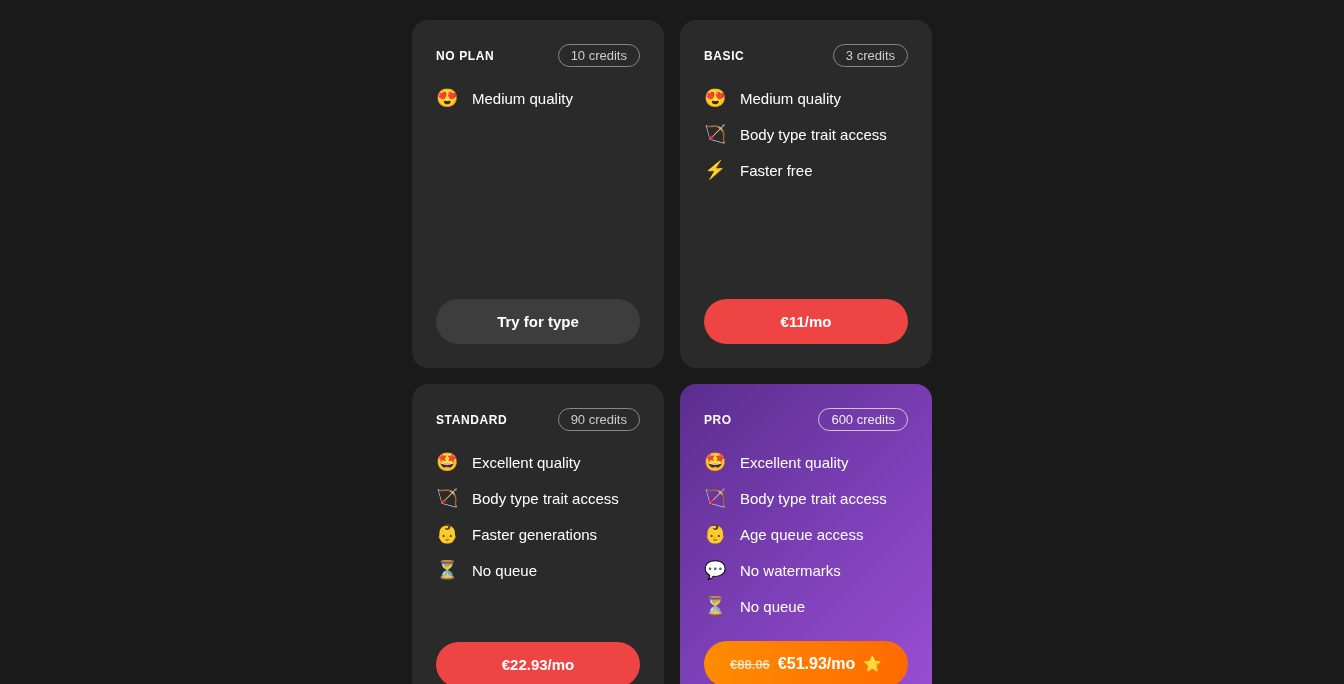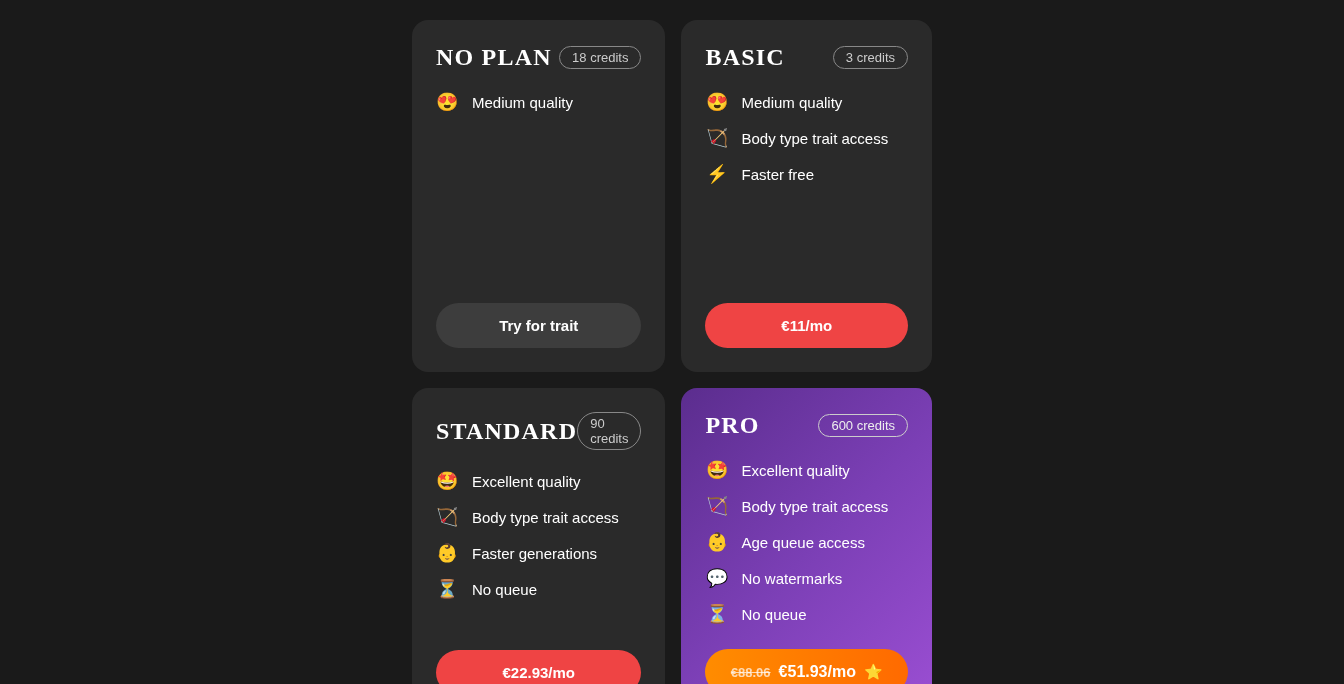--- a/index.html
+++ b/index.html
@@ -32,26 +32,25 @@
     .plan-card.pro {
       background: linear-gradient(135deg, #5b2d8e 0%, #7b3fb5 50%, #9c4fd4 100%);
     }
     .plan-header {
       display: flex;
       align-items: center;
       justify-content: space-between;
       margin-bottom: 20px;
     }
     .plan-name {
-      font-size: 24px;
+      font-size: 12px;
       font-weight: 800;
       letter-spacing: 0.05em;
       text-transform: uppercase;
       color: #ffffff;
-      font-family: Liberation Serif, serif;
     }
     .credits-badge {
       background-color: transparent;
       border: 1.5px solid #888;
       border-radius: 20px;
       padding: 3px 12px;
       font-size: 13px;
       color: #ccc;
       font-weight: 500;
     }
@@ -125,30 +124,30 @@
     }
   </style>
 </head>
 <body>
 
 <div class="pricing-grid">
 
   <div class="plan-card">
     <div class="plan-header">
       <span class="plan-name">NO PLAN</span>
-      <span class="credits-badge">18 credits</span>
+      <span class="credits-badge">10 credits</span>
     </div>
     <div class="feature-list">
       <div class="feature-item">
         <span class="feature-icon">😍</span>
         <span>Medium quality</span>
       </div>
       <div class="no-plan-spacer"></div>
     </div>
-    <button class="plan-button btn-free">Try for trait</button>
+    <button class="plan-button btn-free">Try for type</button>
   </div>
 
   <div class="plan-card">
     <div class="plan-header">
       <span class="plan-name">BASIC</span>
       <span class="credits-badge">3 credits</span>
     </div>
     <div class="feature-list">
       <div class="feature-item">
         <span class="feature-icon">😍</span>

